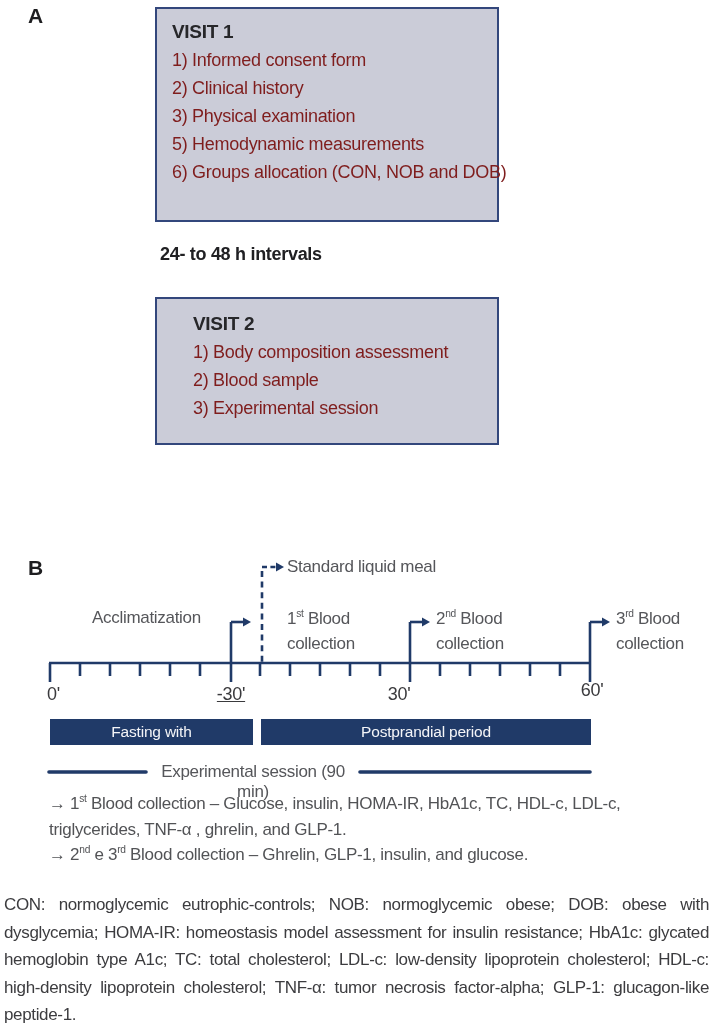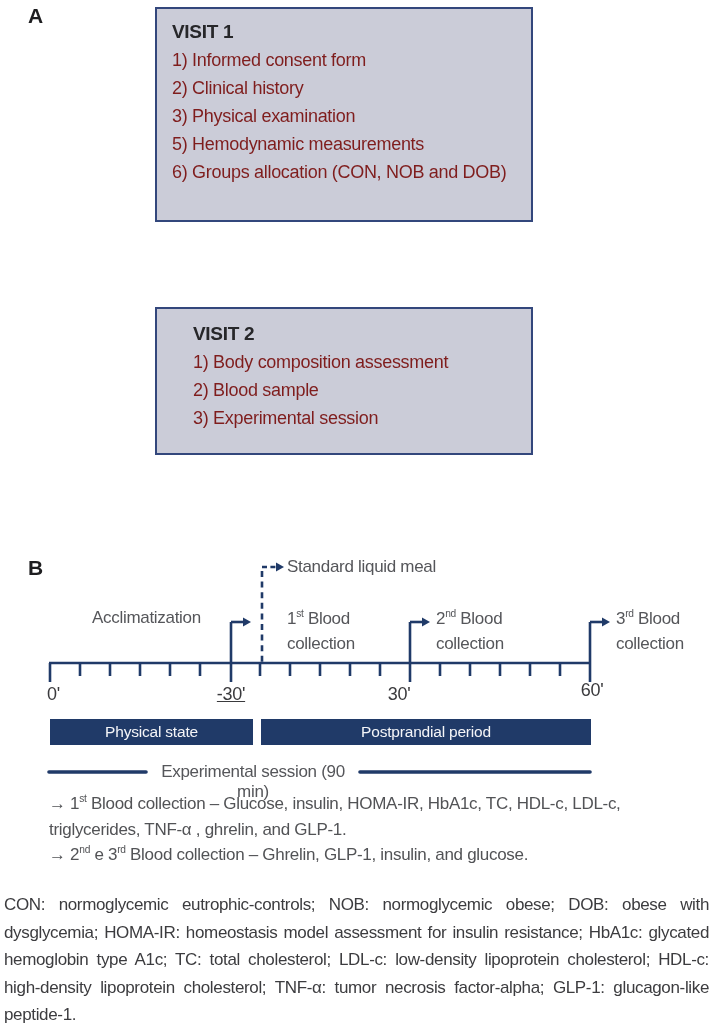--- a/index.html
+++ b/index.html
@@ -4,21 +4,21 @@
 <style>
   html,body{margin:0;padding:0;background:#ffffff;}
   #page{
     position:relative;width:712px;height:1024px;background:#ffffff;
     font-family:"Liberation Sans",sans-serif;overflow:hidden;
   }
   .panel-label{
     position:absolute;font-size:21px;font-weight:bold;color:#1e1e20;letter-spacing:-0.3px;
   }
   .visit-box{
-    position:absolute;left:155px;width:378px;box-sizing:border-box;
+    position:absolute;left:155px;width:344px;box-sizing:border-box;
     background:#cbccd8;border:2px solid #33477c;padding:12px 15px 10px 15px;
   }
   .visit-title{font-size:19px;font-weight:bold;color:#27272a;letter-spacing:-0.3px;margin-bottom:3px;}
   .visit-item{font-size:18px;line-height:28px;color:#7f1d1d;letter-spacing:-0.3px;white-space:nowrap;}
   #interval-text{
     position:absolute;left:160px;top:244px;font-size:18px;font-weight:bold;color:#202023;letter-spacing:-0.3px;
   }
   .gray-label{position:absolute;font-size:17px;color:#55565a;letter-spacing:-0.3px;}
   .coll-label{position:absolute;font-size:17px;color:#55565a;line-height:25px;letter-spacing:-0.3px;}
   .coll-label sup,.note sup{font-size:0.6em;vertical-align:super;line-height:0;margin-top:11px;}
@@ -48,22 +48,23 @@
 
   <div class="visit-box" style="top:7px;height:215px;">
     <div class="visit-title">VISIT 1</div>
     <div class="visit-item">1) Informed consent form</div>
     <div class="visit-item">2) Clinical history</div>
     <div class="visit-item">3) Physical examination</div>
     <div class="visit-item">5) Hemodynamic measurements</div>
     <div class="visit-item">6) Groups allocation (CON, NOB and DOB)</div>
   </div>
 
+  <div id="interval-text">24- to 48 h intervals</div>
 
-  <div class="visit-box" style="top:307px;height:148px;padding-top:14px;padding-left:36px;">
+  <div class="visit-box" style="top:297px;height:148px;padding-top:14px;padding-left:36px;">
     <div class="visit-title">VISIT 2</div>
     <div class="visit-item">1) Body composition assessment</div>
     <div class="visit-item">2) Blood sample</div>
     <div class="visit-item">3) Experimental session</div>
   </div>
 
   <div class="panel-label" style="left:28px;top:556px;">B</div>
 
   <svg width="712" height="232" viewBox="0 0 712 232">
 
@@ -134,21 +135,21 @@
   <div class="coll-label" style="left:616px;top:606px;">
     <span>3</span><sup>rd</sup><span> Blood</span><br>
     <span>collection</span>
   </div>
 
   <div class="tick-label" style="left:47px;top:684px;">0'</div>
   <div class="tick-label tl-center" style="left:205px;top:684px;text-decoration:underline;">-30'</div>
   <div class="tick-label tl-center" style="left:373px;top:684px;">30'</div>
   <div class="tick-label tl-center" style="left:566px;top:680px;">60'</div>
 
-  <div class="bar" style="left:50px;width:203px;">Physical state</div>
+  <div class="bar" style="left:50px;width:203px;">Fasting with</div>
   <div class="bar" style="left:261px;width:330px;">Postprandial period</div>
 
   <div id="session-label">Experimental session (90 min)</div>
 
   <div id="notes">
     <div class="note">
       <span>→ 1</span><sup>st</sup><span> Blood collection – Glucose, insulin, HOMA-IR, HbA1c, TC, HDL-c, LDL-c, triglycerides, TNF-α , ghrelin, and GLP-1.</span><sup></sup><span></span>
     </div>
     <div class="note">
       <span>→ 2</span><sup>nd</sup><span> e 3</span><sup>rd</sup><span> Blood collection – Ghrelin, GLP-1, insulin, and glucose.</span>

